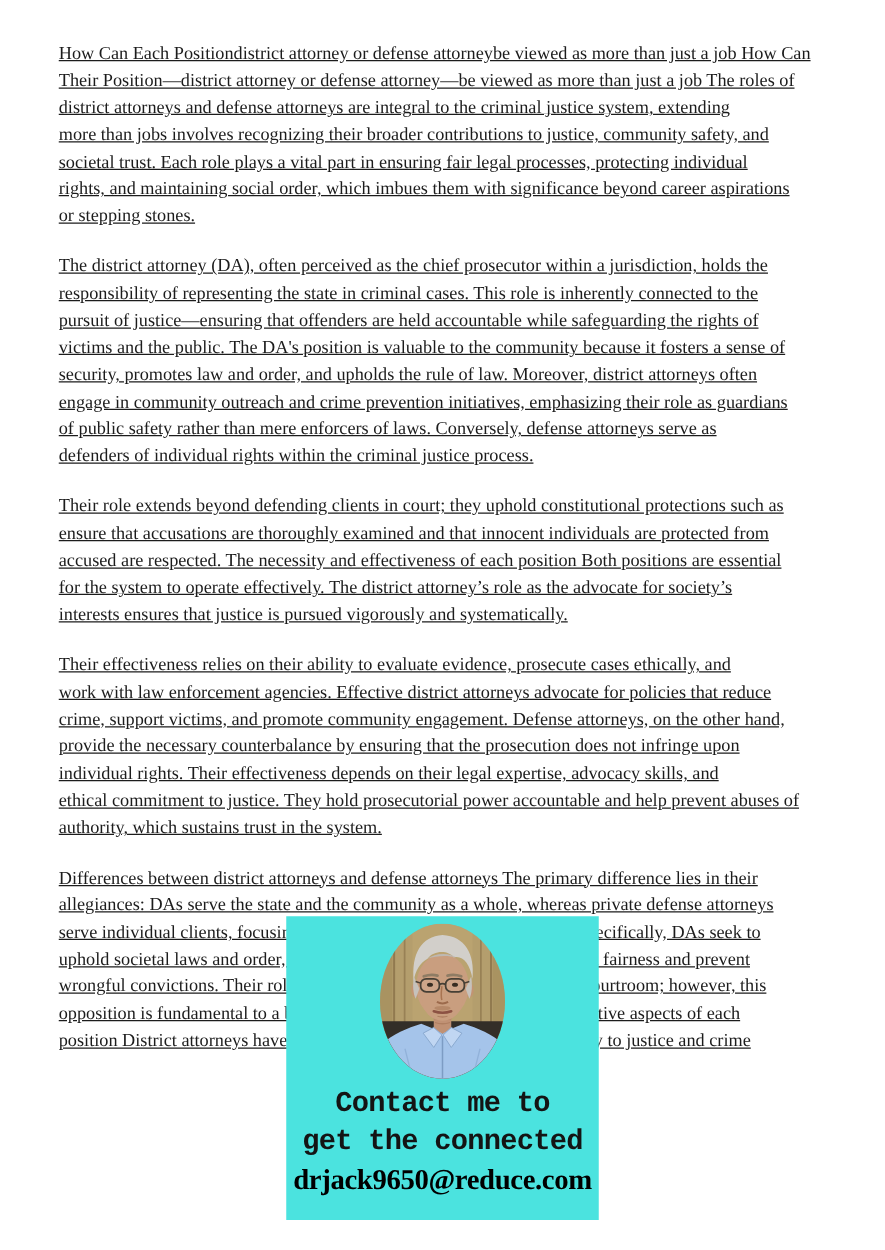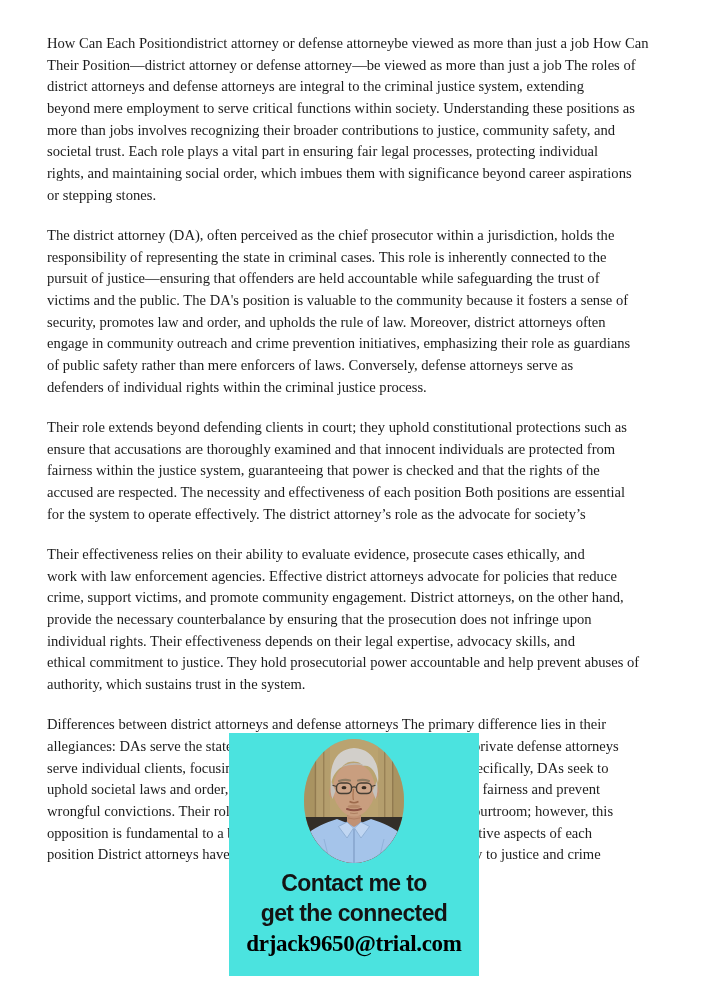--- a/index.html
+++ b/index.html
@@ -3,77 +3,76 @@
 <meta charset="utf-8">
 <style>
   html,body { margin:0; padding:0; }
   body {
     width:708px; height:1000px; background:#ffffff; position:relative;
     overflow:hidden; font-family:"Liberation Serif", serif;
   }
   .page { position:absolute; inset:0; background:#ffffff; }
   .doc {
     position:absolute; left:47px; top:33px; width:618px;
-    color:#1c1c1c; font-size:14.6px;
+    color:#1c1c1c; font-size:14.6px;text-decoration:underline;
   }
   .para { margin:0 0 18.5px 0; }
   .tline { white-space:nowrap; line-height:21.7px; height:21.7px; }
   .overlay {
     position:absolute; left:229px; top:733px; width:250px; height:243px;
     background:#4be3df; text-align:center; z-index:5; overflow:hidden;
   }
   .photo { display:block; margin:6px auto 0 auto; }
   .headline {
     margin-top:5px;
-    font-family:Liberation Sans, sans-serif; font-weight:bold;
+    font-family:Liberation Mono, monospace; font-weight:bold;
     font-size:23px; line-height:30px; letter-spacing:-0.6px; color:#141414;
   }
   .email {
     margin-top:3px; font-family:"Liberation Serif", serif;
     font-weight:bold; font-size:23px; line-height:26px; color:#000000;
     letter-spacing:-0.3px;
   }
 </style>
 </head>
 <body>
 
 <div class="page">
 
   <div class="doc">
       <div class="para">
         <div class="tline">How Can Each Positiondistrict attorney or defense attorneybe viewed as more than just a job How Can</div>
         <div class="tline">Their Position—district attorney or defense attorney—be viewed as more than just a job The roles of</div>
         <div class="tline">district attorneys and defense attorneys are integral to the criminal justice system, extending</div>
-        <div class="tline">beyond mere employment to serve critical functions within society. Understanding these positions as</div>
         <div class="tline">more than jobs involves recognizing their broader contributions to justice, community safety, and</div>
         <div class="tline">societal trust. Each role plays a vital part in ensuring fair legal processes, protecting individual</div>
         <div class="tline">rights, and maintaining social order, which imbues them with significance beyond career aspirations</div>
         <div class="tline">or stepping stones.</div>
       </div>
       <div class="para">
         <div class="tline">The district attorney (DA), often perceived as the chief prosecutor within a jurisdiction, holds the</div>
         <div class="tline">responsibility of representing the state in criminal cases. This role is inherently connected to the</div>
-        <div class="tline">pursuit of justice—ensuring that offenders are held accountable while safeguarding the trust of</div>
+        <div class="tline">pursuit of justice—ensuring that offenders are held accountable while safeguarding the rights of</div>
         <div class="tline">victims and the public. The DA's position is valuable to the community because it fosters a sense of</div>
         <div class="tline">security, promotes law and order, and upholds the rule of law. Moreover, district attorneys often</div>
         <div class="tline">engage in community outreach and crime prevention initiatives, emphasizing their role as guardians</div>
         <div class="tline">of public safety rather than mere enforcers of laws. Conversely, defense attorneys serve as</div>
         <div class="tline">defenders of individual rights within the criminal justice process.</div>
       </div>
       <div class="para">
         <div class="tline">Their role extends beyond defending clients in court; they uphold constitutional protections such as</div>
         <div class="tline">ensure that accusations are thoroughly examined and that innocent individuals are protected from</div>
-        <div class="tline">fairness within the justice system, guaranteeing that power is checked and that the rights of the</div>
         <div class="tline">accused are respected. The necessity and effectiveness of each position Both positions are essential</div>
         <div class="tline">for the system to operate effectively. The district attorney’s role as the advocate for society’s</div>
+        <div class="tline">interests ensures that justice is pursued vigorously and systematically.</div>
       </div>
       <div class="para">
         <div class="tline">Their effectiveness relies on their ability to evaluate evidence, prosecute cases ethically, and</div>
         <div class="tline">work with law enforcement agencies. Effective district attorneys advocate for policies that reduce</div>
-        <div class="tline">crime, support victims, and promote community engagement. District attorneys, on the other hand,</div>
+        <div class="tline">crime, support victims, and promote community engagement. Defense attorneys, on the other hand,</div>
         <div class="tline">provide the necessary counterbalance by ensuring that the prosecution does not infringe upon</div>
         <div class="tline">individual rights. Their effectiveness depends on their legal expertise, advocacy skills, and</div>
         <div class="tline">ethical commitment to justice. They hold prosecutorial power accountable and help prevent abuses of</div>
         <div class="tline">authority, which sustains trust in the system.</div>
       </div>
       <div class="para">
         <div class="tline">Differences between district attorneys and defense attorneys The primary difference lies in their</div>
         <div class="tline">allegiances: DAs serve the state and the community as a whole, whereas private defense attorneys</div>
         <div class="tline">serve individual clients, focusing on protecting their rights and liberty. Specifically, DAs seek to</div>
         <div class="tline">uphold societal laws and order, while defense attorneys work to safeguard fairness and prevent</div>
@@ -141,16 +140,16 @@
         <path d="M 57,83 L 50.5,89 L 57,99 L 65.5,87.5 Z" fill="#c0d6f2" stroke="#8aa9cf" stroke-width="0.8"></path>
         <path d="M 50,90 L 50,124" stroke="#7d9cc4" stroke-width="1.2"></path>
         <path d="M 20,100 L 26,124" stroke="#85a6cf" stroke-width="1" opacity="0.6"></path>
         <path d="M 80,100 L 74,124" stroke="#85a6cf" stroke-width="1" opacity="0.6"></path>
       </g>
     </svg>
     <div class="headline">
       <div>Contact me to</div>
       <div>get the connected</div>
     </div>
-    <div class="email">drjack9650@trial.com</div>
+    <div class="email">drjack9650@reduce.com</div>
   </div>
 
 </div>
 
 </body></html>

